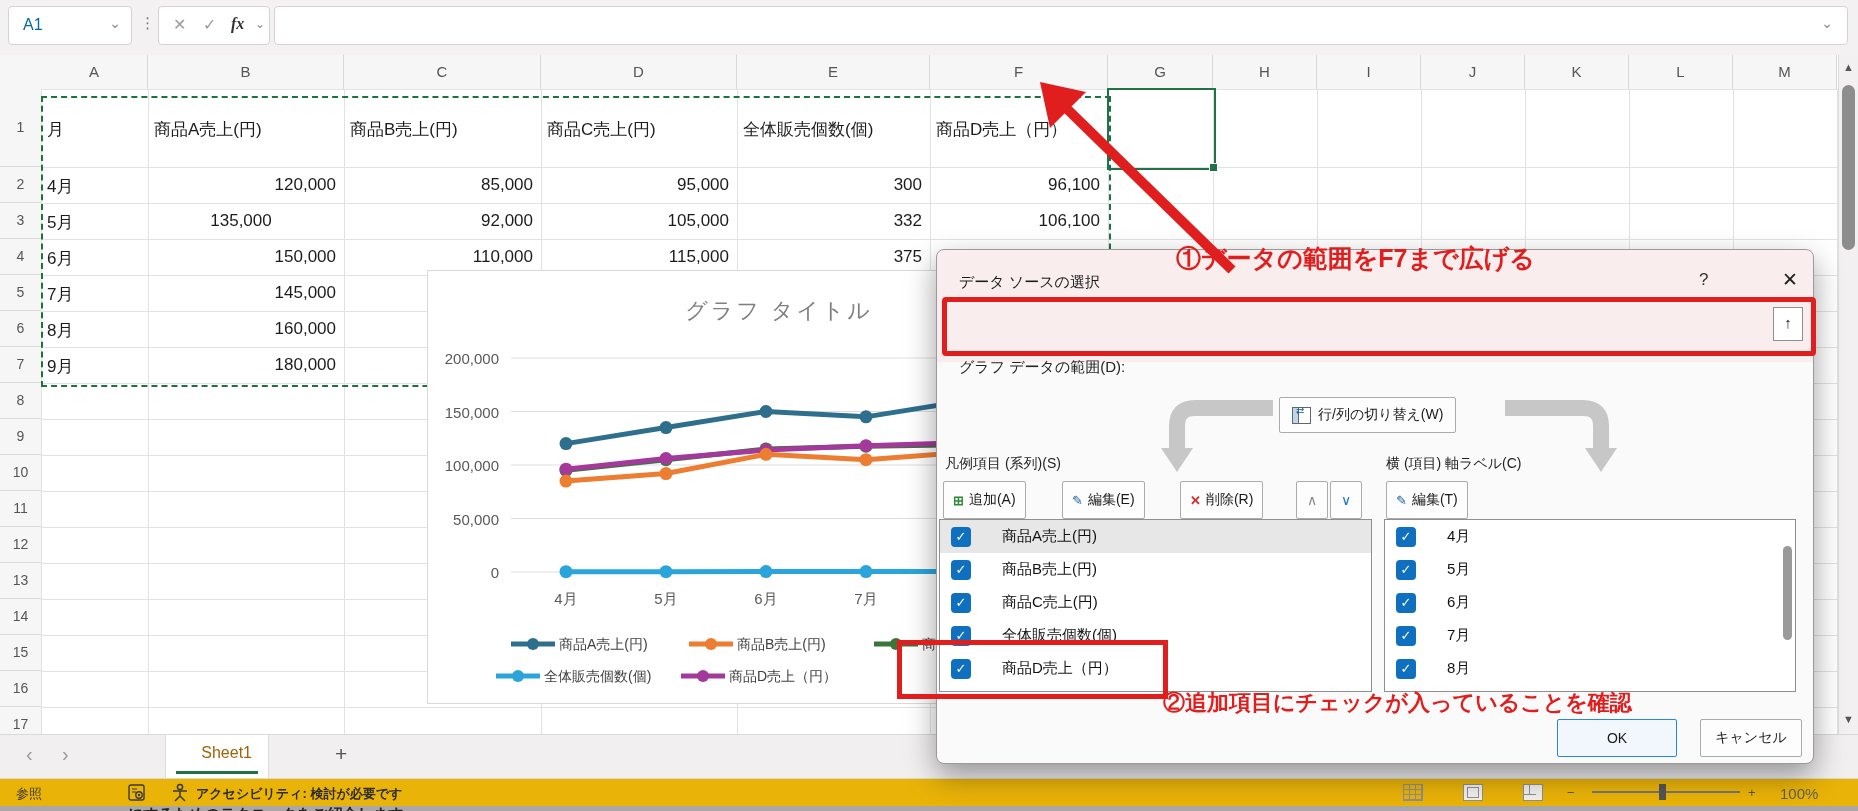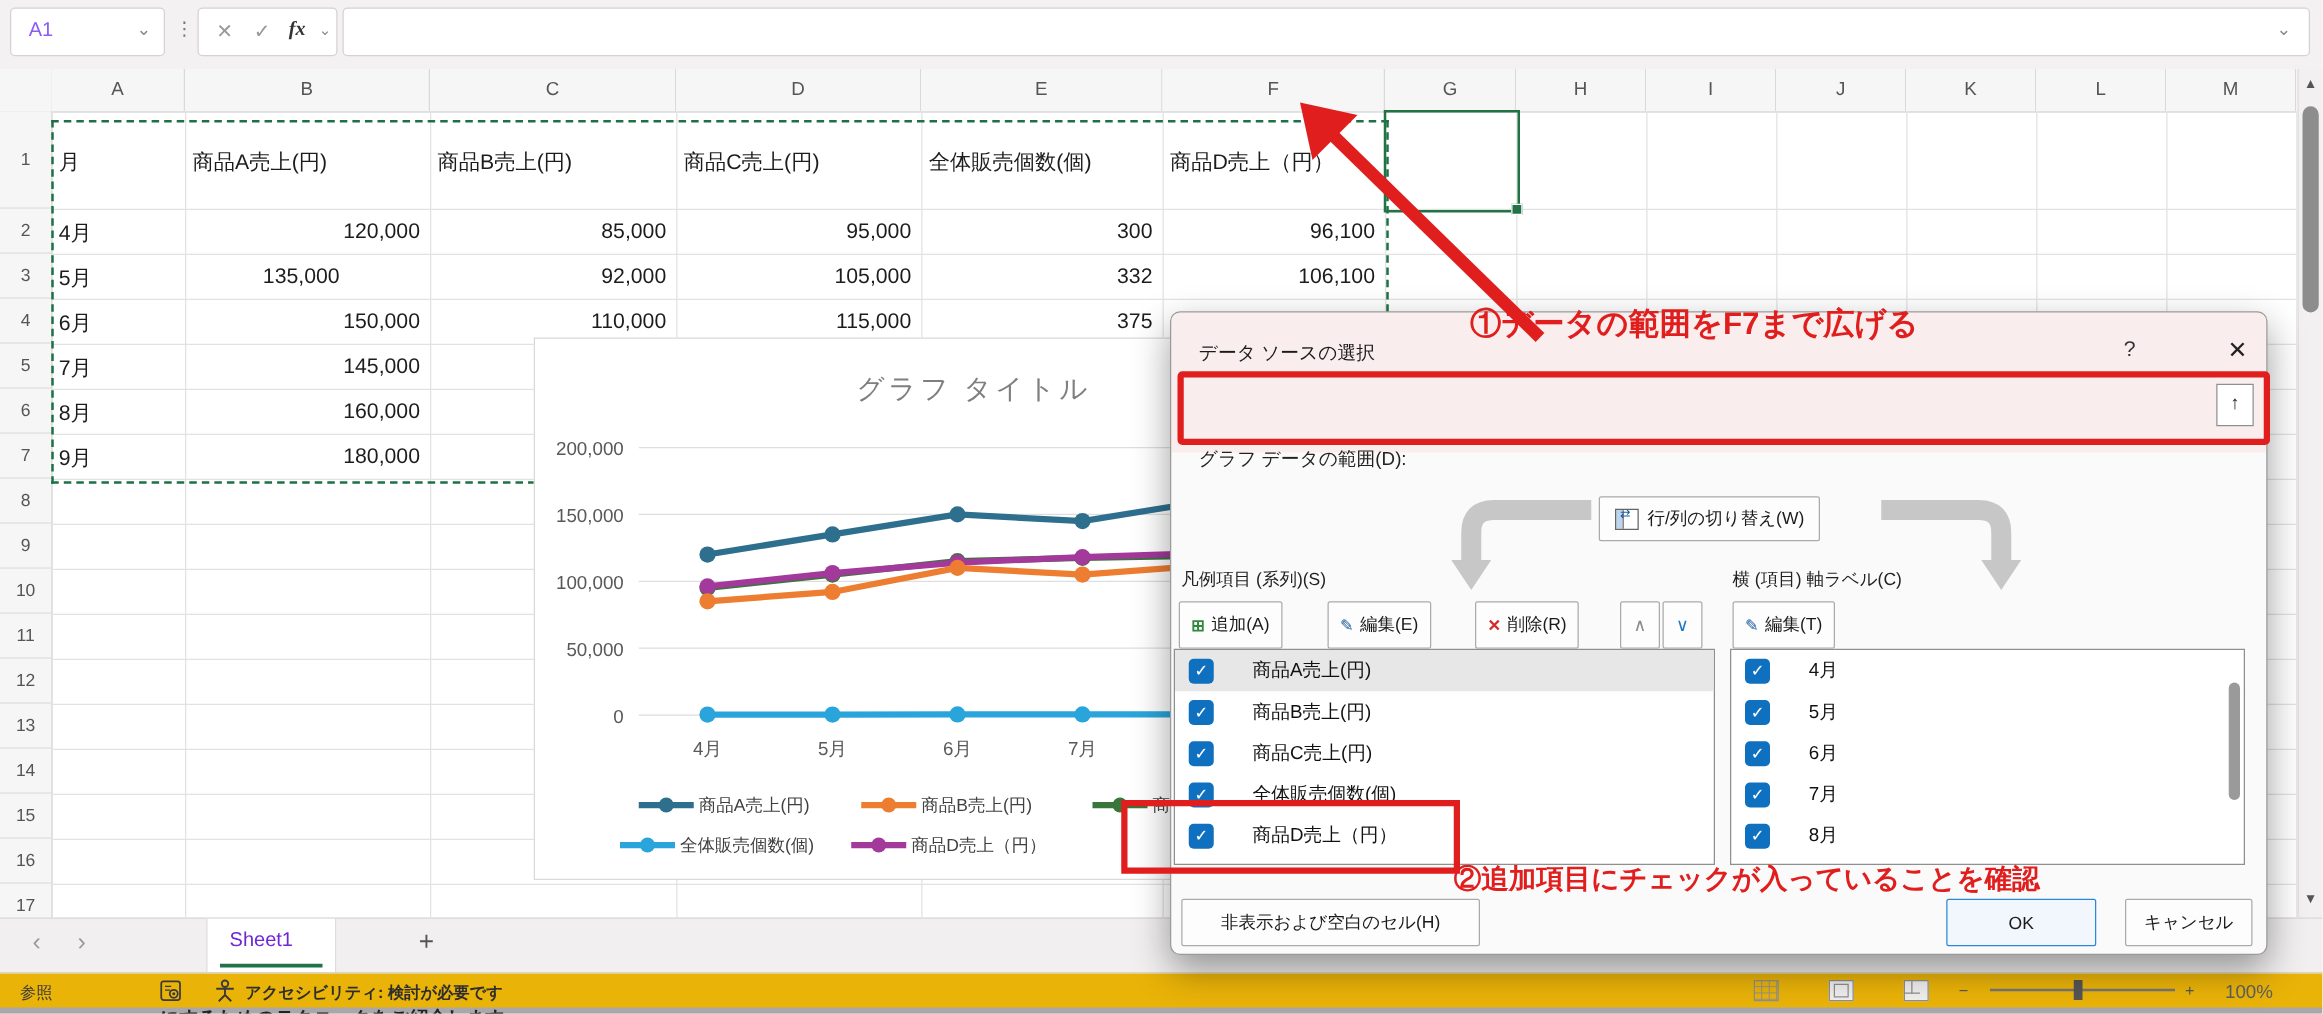--- a/index.html
+++ b/index.html
@@ -2,21 +2,21 @@
 <html><head>
 <meta charset="utf-8">
 <style>
   html,body{margin:0;padding:0;}
   #app{position:relative;width:1858px;height:811px;background:#f3f1f1;font-family:"Liberation Sans",sans-serif;overflow:hidden;}
   .abs{position:absolute;}
   
   #topbar{left:0;top:0;width:1858px;height:55px;background:#f3f1f1;z-index:3;}
   .whitebox{background:#fff;border:1px solid #d5d2d2;border-radius:4px;}
   #namebox{left:8px;top:6px;width:122px;height:37px;}
-  #namebox .ref{position:absolute;left:14px;top:9px;font-size:16px;color:#8b5cf6;}
+  #namebox .ref{position:absolute;left:14px;top:9px;font-size:16px;color:#0369a1;}
   #namebox .chev{position:absolute;right:10px;top:8px;color:#8a8a8a;font-size:14px;}
   #fxdots{left:140px;top:14px;color:#777;font-size:15px;letter-spacing:0;}
   #fxgroup{left:158px;top:6px;width:110px;height:37px;}
   #fxgroup span{position:absolute;top:8px;font-size:16px;}
   #formulabar{left:274px;top:6px;width:1572px;height:37px;}
   #formulabar .chev{position:absolute;right:14px;top:8px;color:#8a8a8a;font-size:14px;}
   
   #sheet{left:0;top:55px;width:1838px;height:679px;background:#fff;z-index:1;overflow:hidden;}
   .colhdr{position:absolute;top:0;height:34px;line-height:34px;text-align:center;font-size:15px;color:#555;background:#f7f6f6;border-right:1px solid #d9d9d9;border-bottom:1px solid #cfcfcf;}
   .rowhdr{position:absolute;left:0;width:41px;text-align:center;font-size:14px;color:#555;background:#f7f6f6;border-bottom:1px solid #d9d9d9;border-right:1px solid #cfcfcf;}
@@ -58,21 +58,21 @@
   #cancelbtn{left:763px;width:100px;}
   
   #anno{left:0;top:0;width:1858px;height:811px;z-index:8;pointer-events:none;}
   .redtext{position:absolute;color:#e01e1e;font-weight:bold;white-space:nowrap;}
   #redbox1{left:942px;top:297px;width:864px;height:49px;border:5px solid #e01e1e;border-radius:4px;}
   #redbox2{left:897px;top:640px;width:261px;height:49px;border:5px solid #e01e1e;}
   
   #tabbar{left:0;top:734px;width:1858px;height:44px;background:#f1efef;border-top:1px solid #d9d9d9;z-index:3;}
   .navarr{position:absolute;top:8px;font-size:20px;color:#9a9a9a;}
   #sheettab{left:165px;top:0;width:102px;height:43px;background:#fff;border-left:1px solid #dcdcdc;border-right:1px solid #dcdcdc;}
-  #sheettab .lbl{position:absolute;left:0;right:16px;top:9px;text-align:center;font-size:16px;color:#6d28d9;}
+  #sheettab .lbl{position:absolute;left:0;right:16px;top:9px;text-align:right;font-size:16px;color:#a16207;}
   #sheettab .uline{position:absolute;left:10px;right:10px;bottom:4px;height:3px;background:#217346;}
   #addsheet{left:335px;top:7px;font-size:21px;color:#555;}
   #statusbar{left:0;top:778px;width:1858px;height:28px;background:#eab308;border-top:1px solid #d9d9d9;z-index:3;font-size:13px;color:#3a3a3a;}
   #statusbar .it{position:absolute;top:6px;}
   .viewico{position:absolute;top:5px;width:18px;height:15px;border:1px solid #8f8f8f;background:#f1efef;}
   .viewico.vgrid{background:linear-gradient(#8f8f8f 1px,transparent 1px) 0 4px/100% 5px,linear-gradient(90deg,#8f8f8f 1px,transparent 1px) 5px 0/6px 100%;}
   .viewico.vpage:before{content:"";position:absolute;left:3px;top:2px;right:3px;bottom:2px;border:1px solid #8f8f8f;}
   .viewico.vbreak:before{content:"";position:absolute;left:5px;top:0;width:1px;bottom:5px;background:#8f8f8f;}
   .viewico.vbreak:after{content:"";position:absolute;left:0;right:6px;bottom:5px;height:1px;background:#8f8f8f;}
   #zoomtrack{position:absolute;left:1592px;top:791px;width:148px;height:2px;background:#767676;z-index:3;}
@@ -360,21 +360,20 @@
         <div class="litem">
           <span class="chk">✓</span>
           <span class="llab">7月</span>
         </div>
         <div class="litem">
           <span class="chk">✓</span>
           <span class="llab">8月</span>
         </div>
       </div>
 
-    <div class="botbtn" style="left:8px;width:237px;">非表示および空白のセル(H)</div>
     <div class="botbtn" id="okbtn">OK</div>
     <div class="botbtn" id="cancelbtn">キャンセル</div>
   </div>
 
   <div id="anno" class="abs">
     <div class="redtext" style="left:1176px;top:242px;font-size:25px;">①データの範囲をF7まで広げる</div>
     <div class="redtext" style="left:1163px;top:688px;font-size:22px;">②追加項目にチェックが入っていることを確認</div>
     <div id="redbox1" class="abs"></div>
     <div id="redbox2" class="abs"></div>
     <svg class="abs" style="left:1020px;top:62px;" width="240" height="220">

